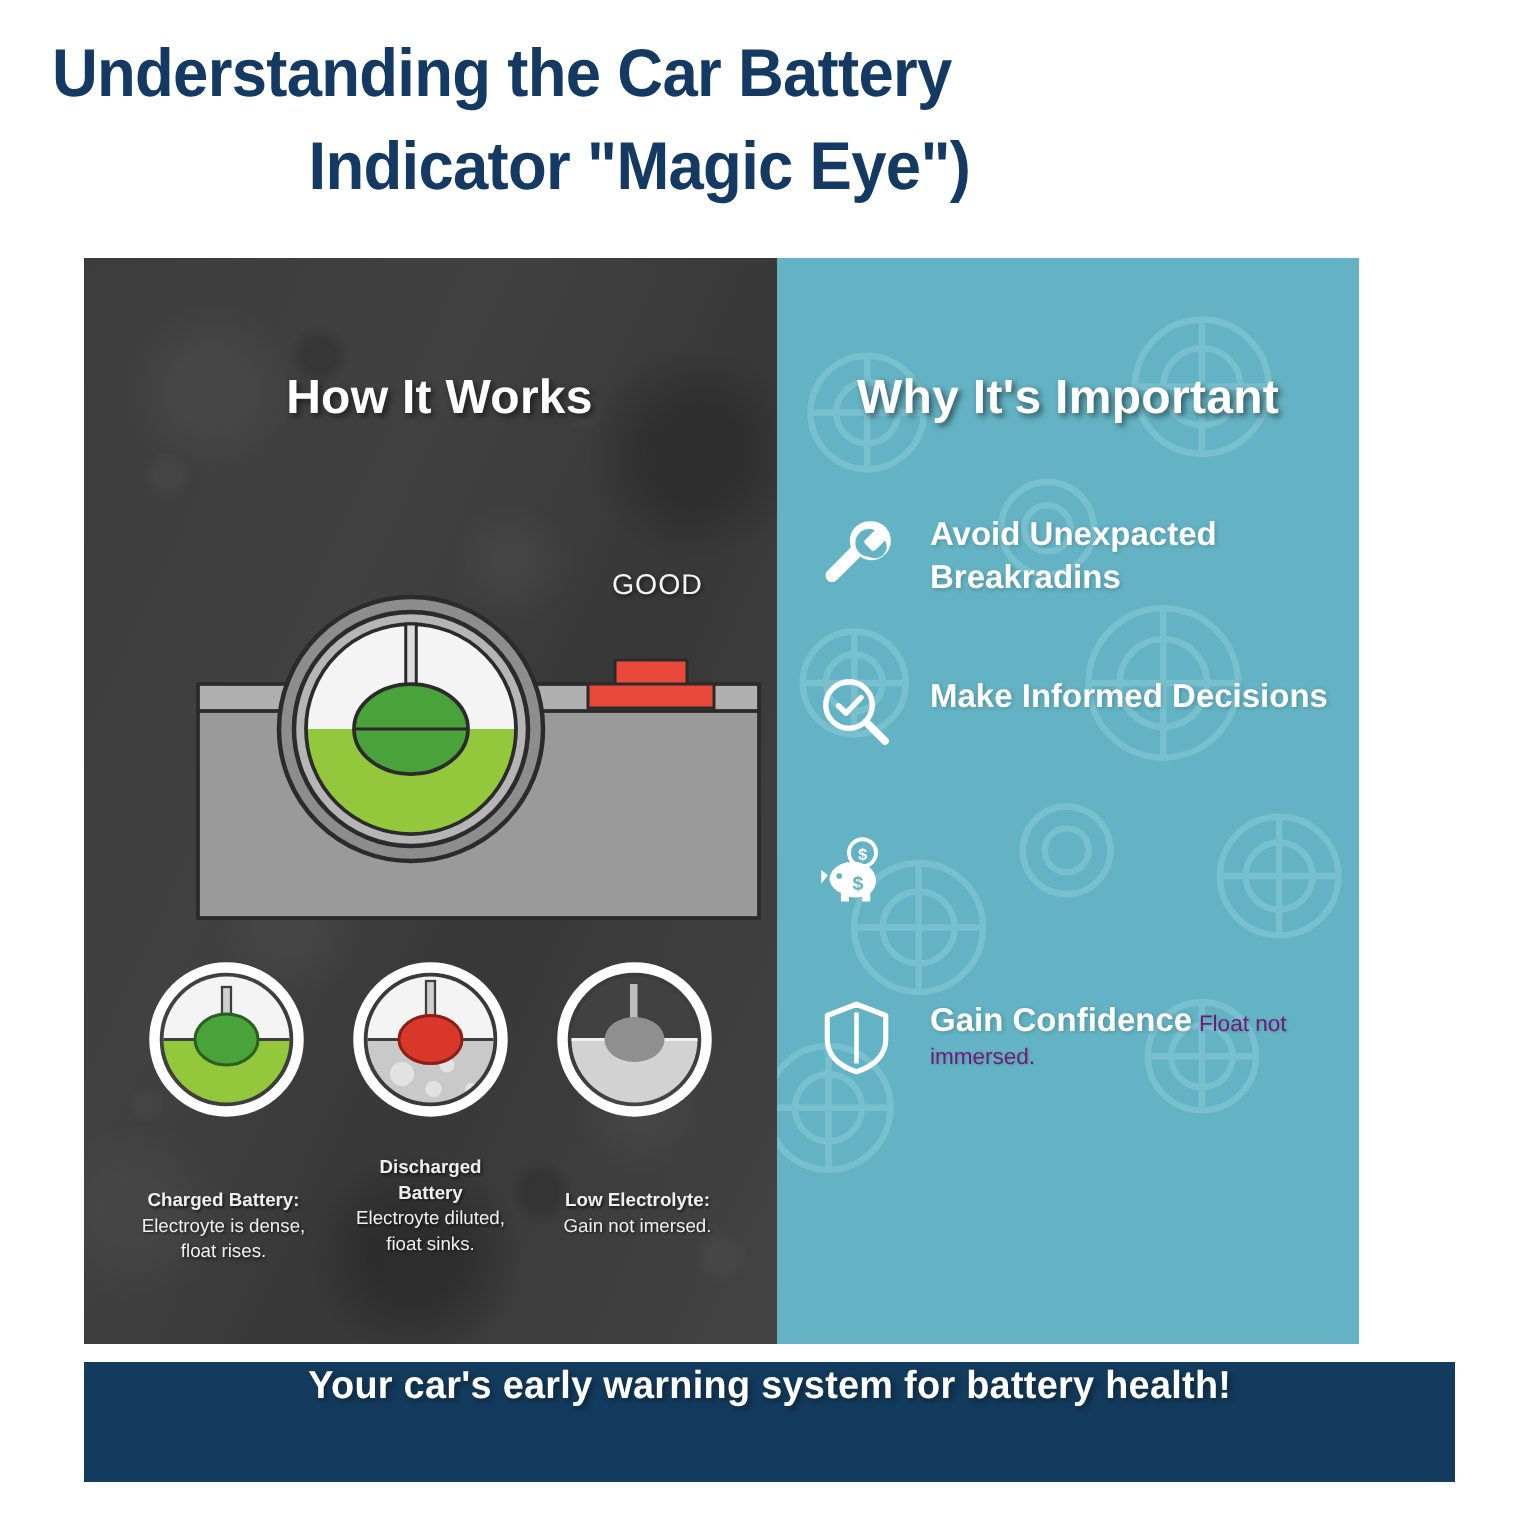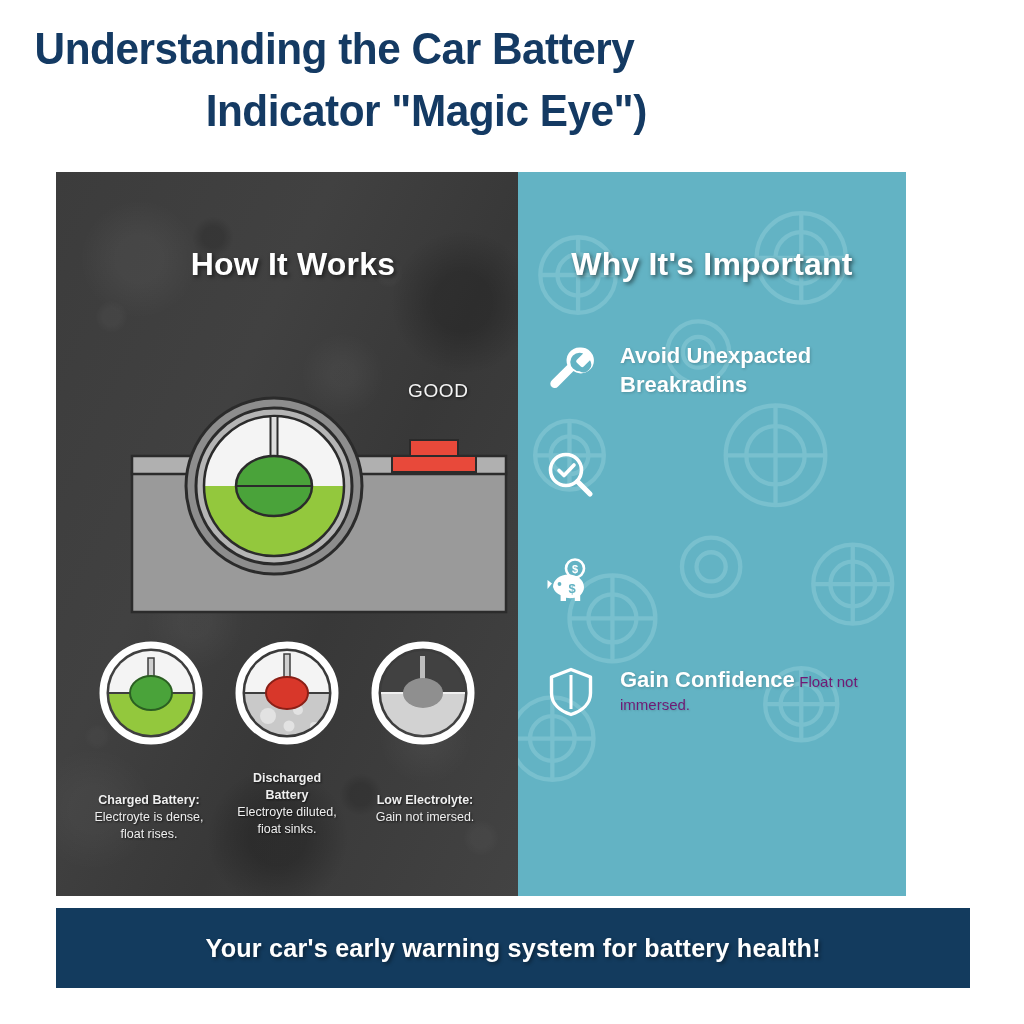--- a/index.html
+++ b/index.html
@@ -206,21 +206,20 @@
 
   
   .banner {
     position: absolute;
     left: 56px;
     top: 908px;
     width: 914px;
     height: 80px;
     background: #133b5e;
     display: flex;
-    align-items: center;
     justify-content: center;
   }
   .banner-text {
     color: #ffffff;
     font-weight: bold;
     font-size: 26px;
     letter-spacing: 0.2px;
     text-shadow: 2px 2px 4px rgba(0,0,0,0.4);
     transform: scaleX(0.97);
   }
@@ -434,20 +433,23 @@
       </div>
 
       <div class="benefit">
         <span class="benefit-icon">
           <svg width="52" height="52" viewBox="0 0 52 52">
             <circle cx="21" cy="21" r="15.5" fill="none" stroke="#ffffff" stroke-width="3.6"></circle>
             <path d="M14 21.5l5 5 10-10.5" fill="none" stroke="#ffffff" stroke-width="3.6" stroke-linecap="round" stroke-linejoin="round"></path>
             <line x1="32.5" y1="32.5" x2="45" y2="45" stroke="#ffffff" stroke-width="5.2" stroke-linecap="round"></line>
           </svg>
         </span>
+        <span class="benefit-text">
+          <span class="benefit-title">Make Informed Decisions</span>
+        </span>
       </div>
 
       <div class="benefit">
         <span class="benefit-icon">
           <svg width="52" height="52" viewBox="0 0 52 52">
             <circle cx="30" cy="11.5" r="9" fill="none" stroke="#ffffff" stroke-width="2.6"></circle>
             <text x="30" y="16" font-size="11" font-weight="bold" fill="#ffffff" text-anchor="middle" font-family="Liberation Sans, sans-serif">$</text>
             <path d="M8 30c0-7.2 7-12.5 15.5-12.5S39 22.8 39 30c0 3.3-1.4 6.2-3.8 8.4V44h-5.4v-3.2a21 21 0 0 1-8.8 0V44h-5.4v-5.8A12.6 12.6 0 0 1 8 30z" fill="#ffffff"></path>
             <path d="M7 26.5l-4.5-3.5v9z" fill="#ffffff"></path>
             <circle cx="14.5" cy="27" r="1.9" fill="#63b3c4"></circle>

